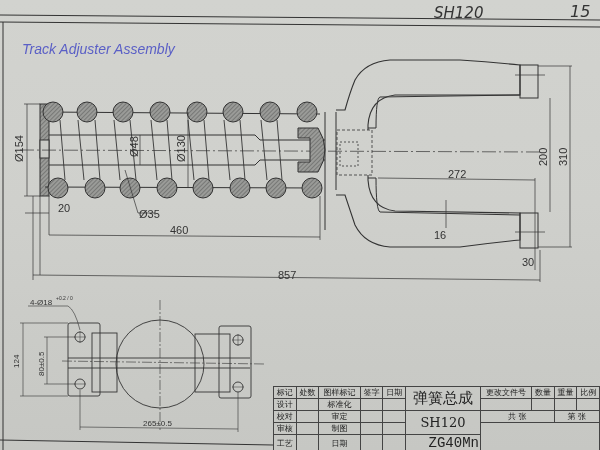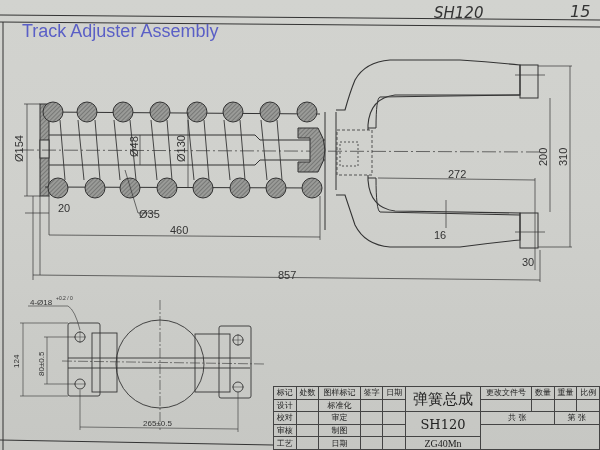--- a/index.html
+++ b/index.html
@@ -1,28 +1,28 @@
 <!DOCTYPE html>
 <html><head>
 <meta charset="utf-8">
 <style>
   html,body{margin:0;padding:0;}
   body{width:600px;height:450px;overflow:hidden;background:#c9cac6;font-family:"Liberation Sans",sans-serif;}
   .sheet{position:absolute;left:0;top:0;width:600px;height:450px;
     background:linear-gradient(180deg,#d2d3cf 0%,#cfd0cc 45%,#c6c7c3 100%);}
   svg{position:absolute;left:0;top:0;}
-  .caption{position:absolute;left:22px;top:20px;color:#5a5fc6;font-size:18px;line-height:22px;}
+  .caption{position:absolute;left:22px;top:38px;color:#5a5fc6;font-size:14px;line-height:22px;font-style:italic;}
   .hand{position:absolute;font-family:"DejaVu Sans",sans-serif;color:#333;font-style:italic;}
   .dim{font-family:"Liberation Sans",sans-serif;font-size:11px;fill:#333;}
   .tb{position:absolute;left:273px;top:386px;width:327px;height:64px;}
   .tb table{border-collapse:collapse;width:100%;height:100%;border-radius:13px;}
   .tb td{border:1px solid #444;font-size:8px;color:#222;padding:0 1px;text-align:center;font-family:"DejaVu Sans",sans-serif;white-space:nowrap;}
   .tb .big{font-size:15px;font-family:Liberation Mono, monospace;}
   .tb .mid{font-size:13px;font-family:"DejaVu Serif",serif;}
-  .tb .mat{font-size:10px;font-family:Liberation Serif, serif;}
+  .tb .mat{font-size:14px;font-family:Liberation Mono, monospace;text-align:right;}
 </style>
 </head>
 <body>
 
 <div class="sheet">
 
 <svg width="600" height="450" viewBox="0 0 600 450">
   <defs>
     <pattern id="hatch" width="3" height="3" patternUnits="userSpaceOnUse" patternTransform="rotate(45)">
       <rect width="3" height="3" fill="#9a9b98"></rect>

